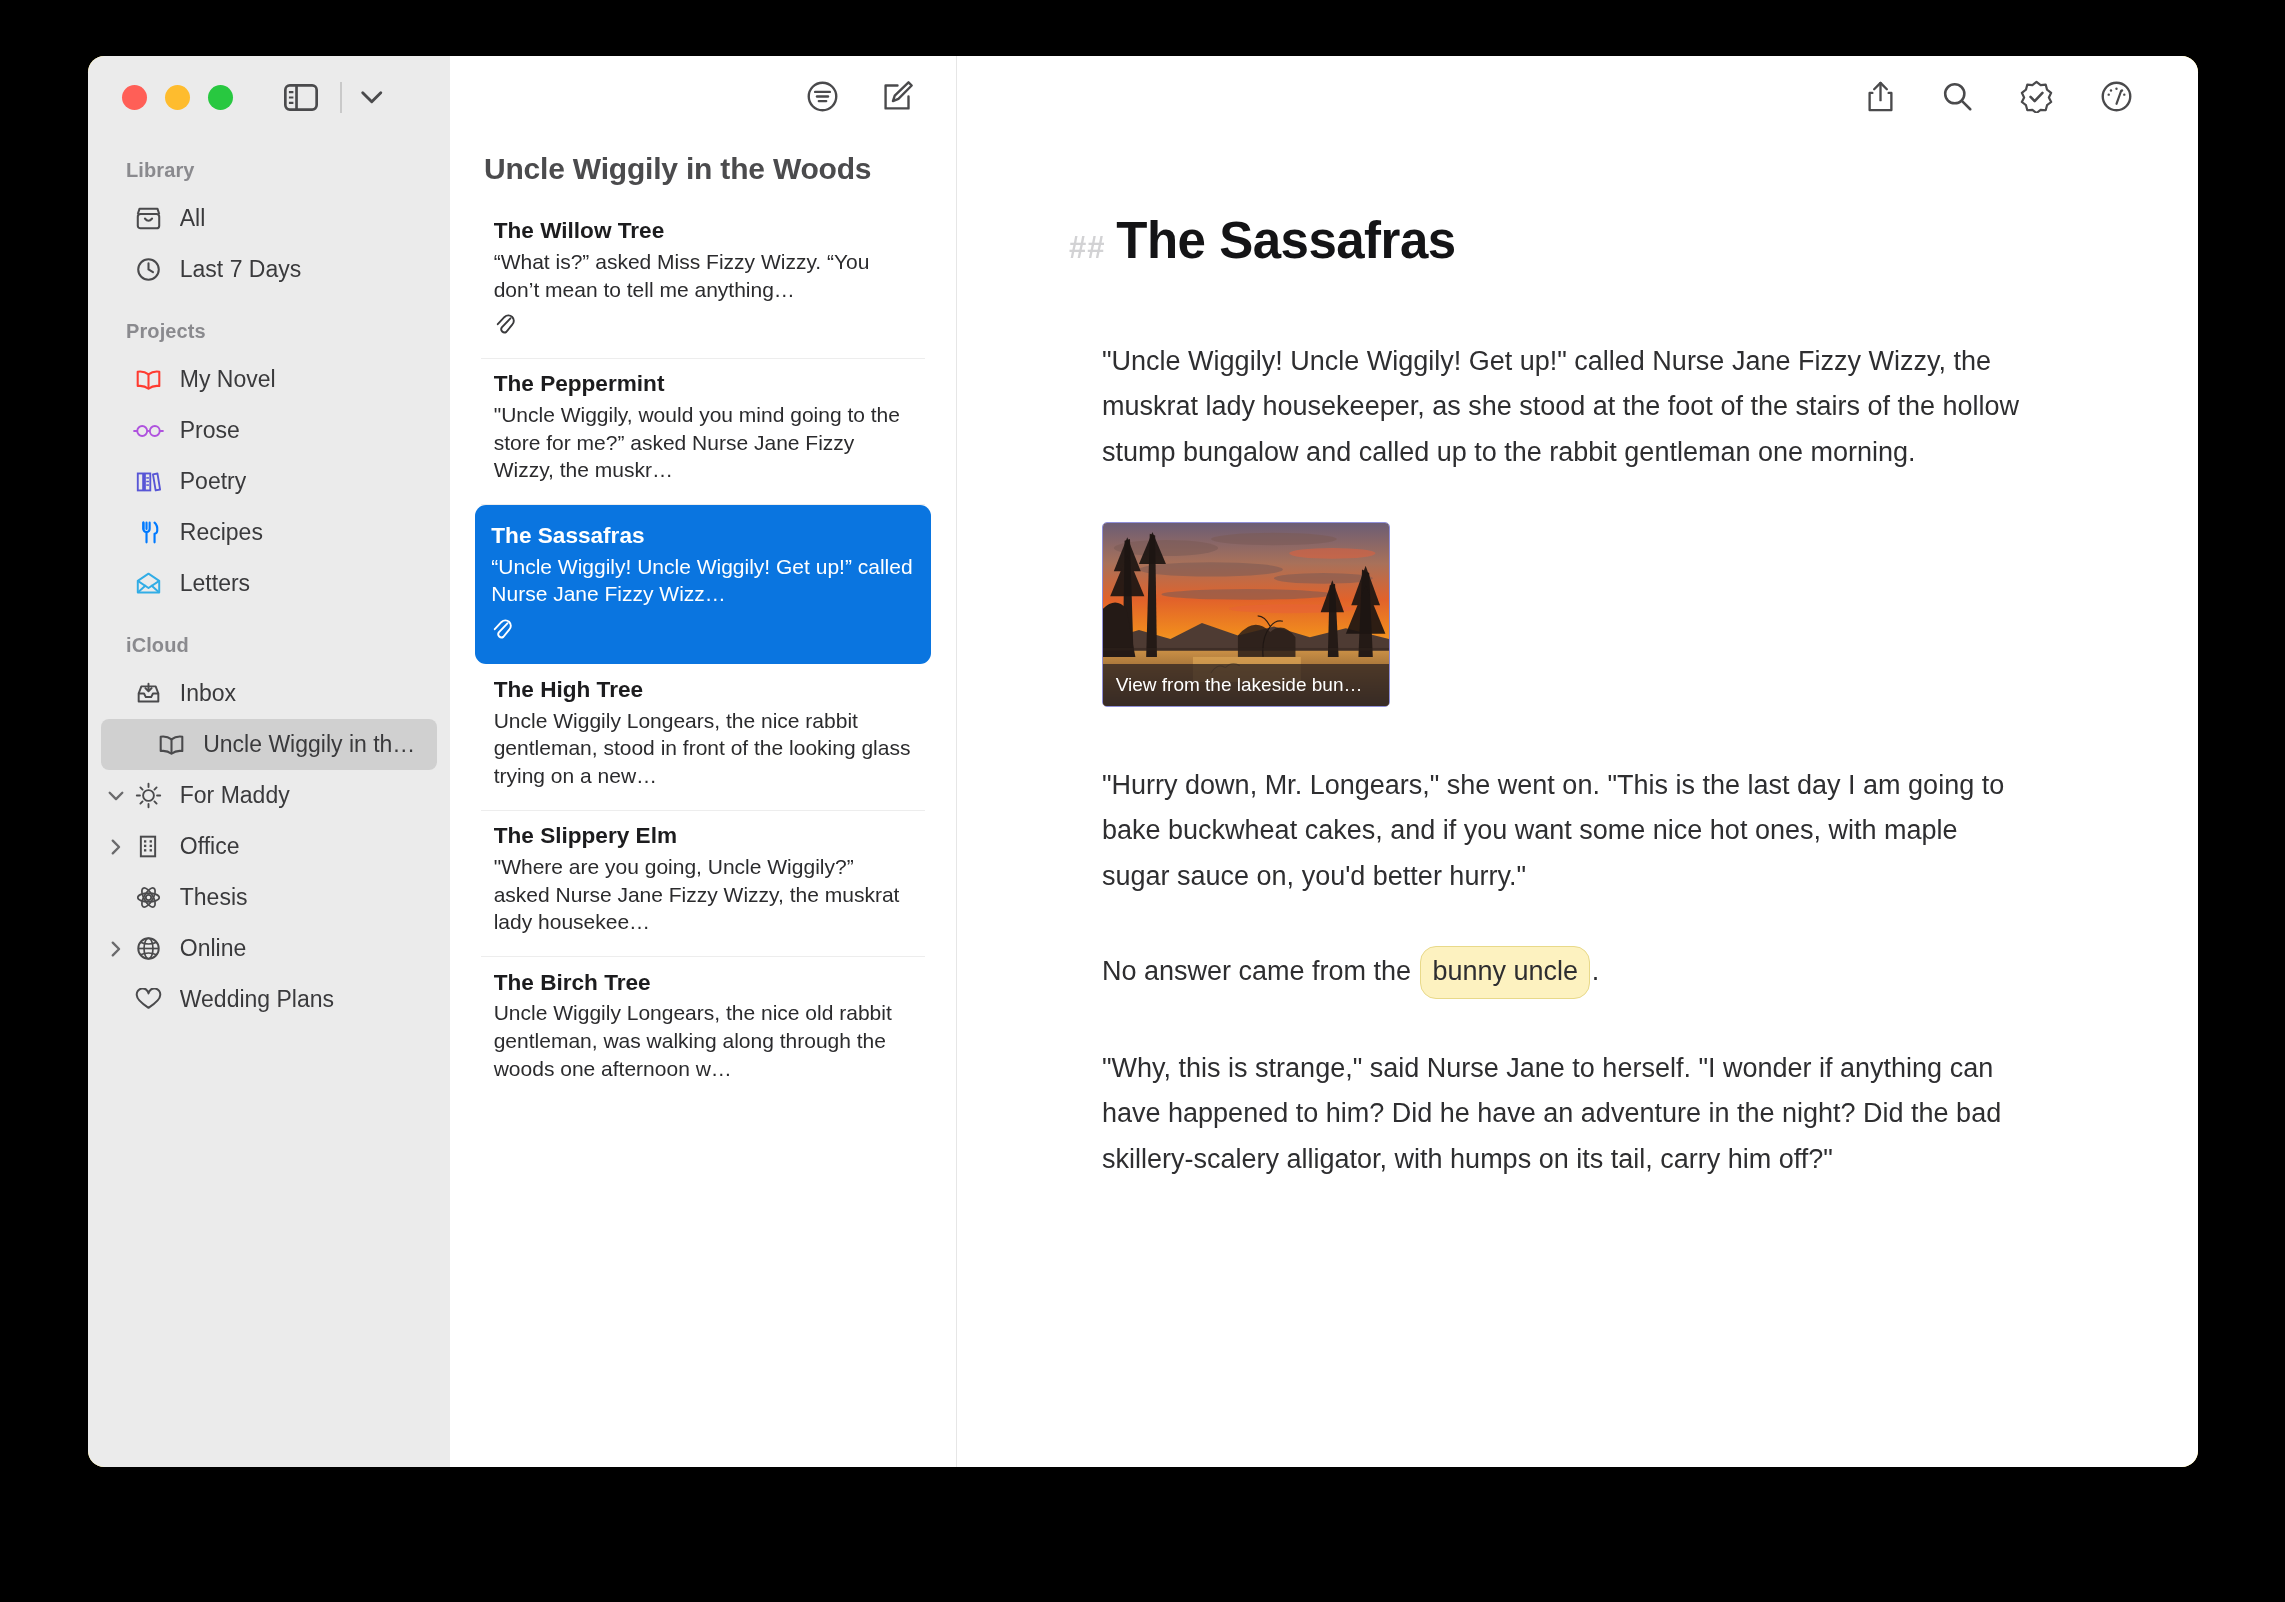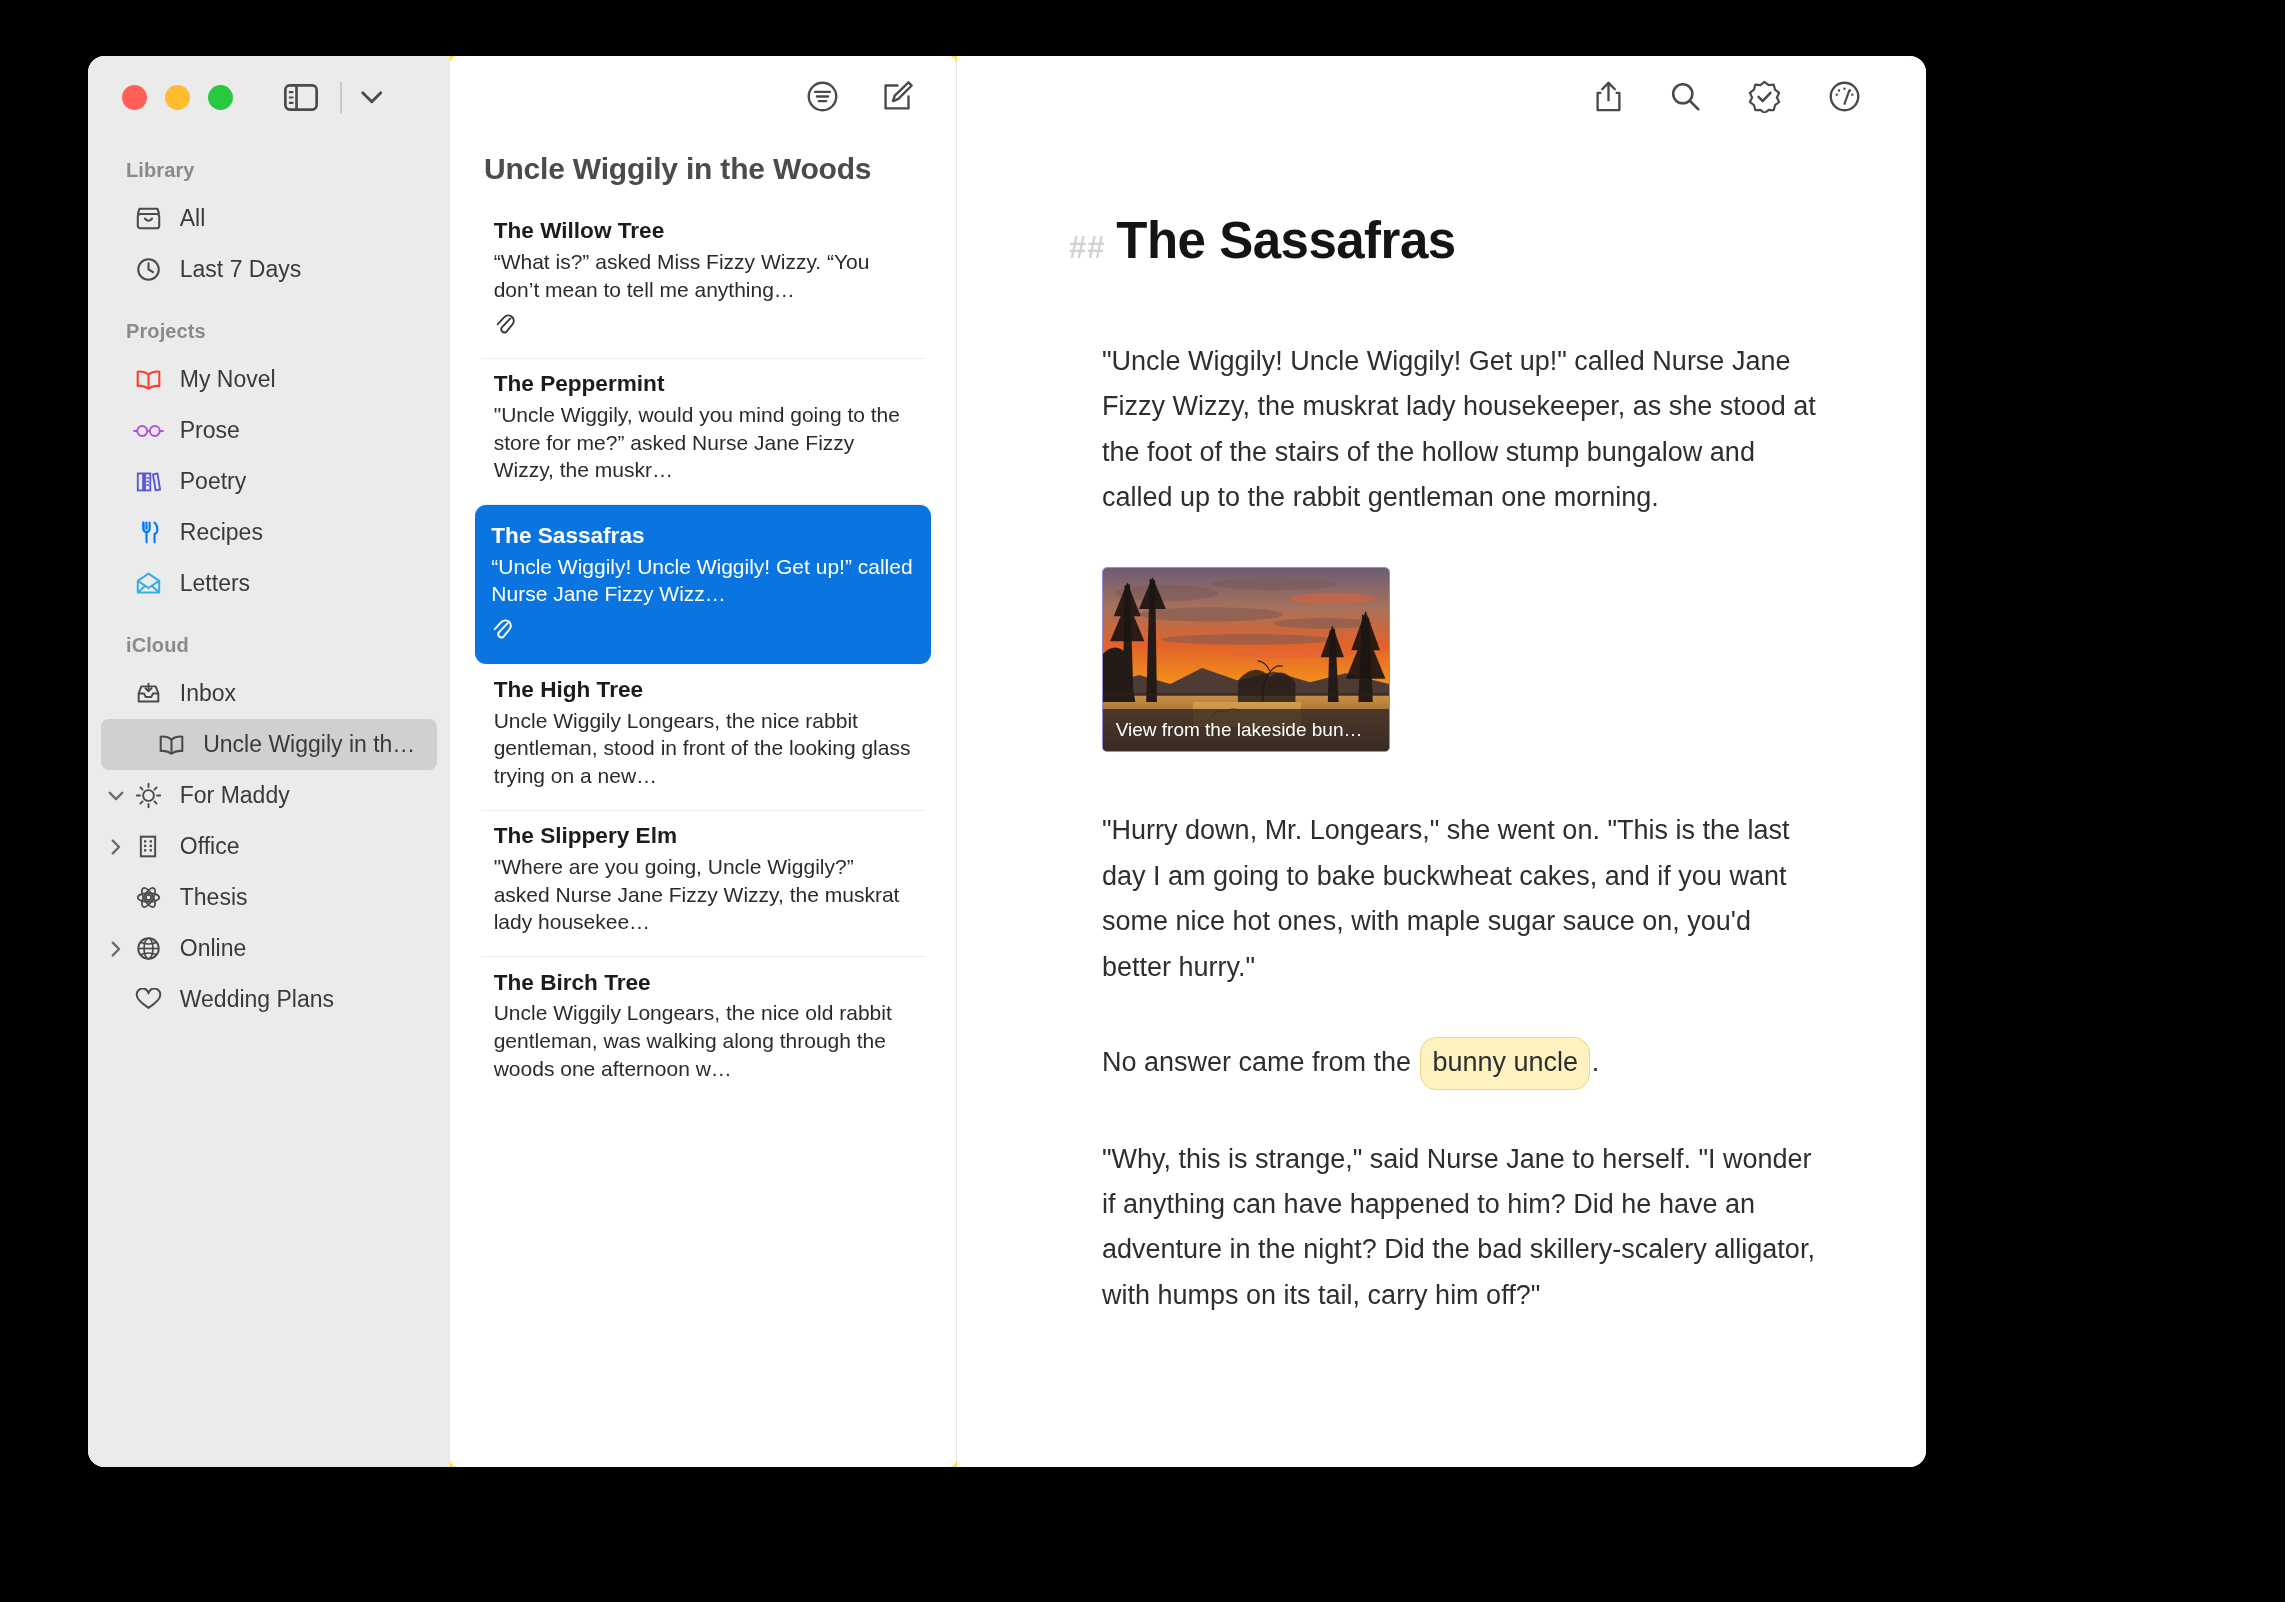--- a/index.html
+++ b/index.html
@@ -9,21 +9,21 @@
     height: 1603px;
     background: #000000;
     font-family: "Liberation Sans", sans-serif;
     overflow: hidden;
   }
 
   .window {
     position: absolute;
     left: 88px;
     top: 56px;
-    width: 1838px;
+    width: 2110px;
     height: 1411px;
     background: #fde047;
     border-radius: 16.3px;
     overflow: hidden;
     display: flex;
   }
 
   
   .sidebar {
     width: 362px;
@@ -108,21 +108,20 @@
   }
   .sb-label { white-space: nowrap; overflow: hidden; text-overflow: ellipsis; }
 
   
   .notelist {
     width: 507px;
     flex: 0 0 507px;
     background: #ffffff;
     border-right: 1.8px solid #e6e6e6;
     position: relative;
-    border-radius: 8px;
   }
   .nl-toolbar {
     height: 83px;
     display: flex;
     align-items: center;
     justify-content: flex-end;
     padding-right: 42px;
     gap: 42px;
   }
   .nl-title {

